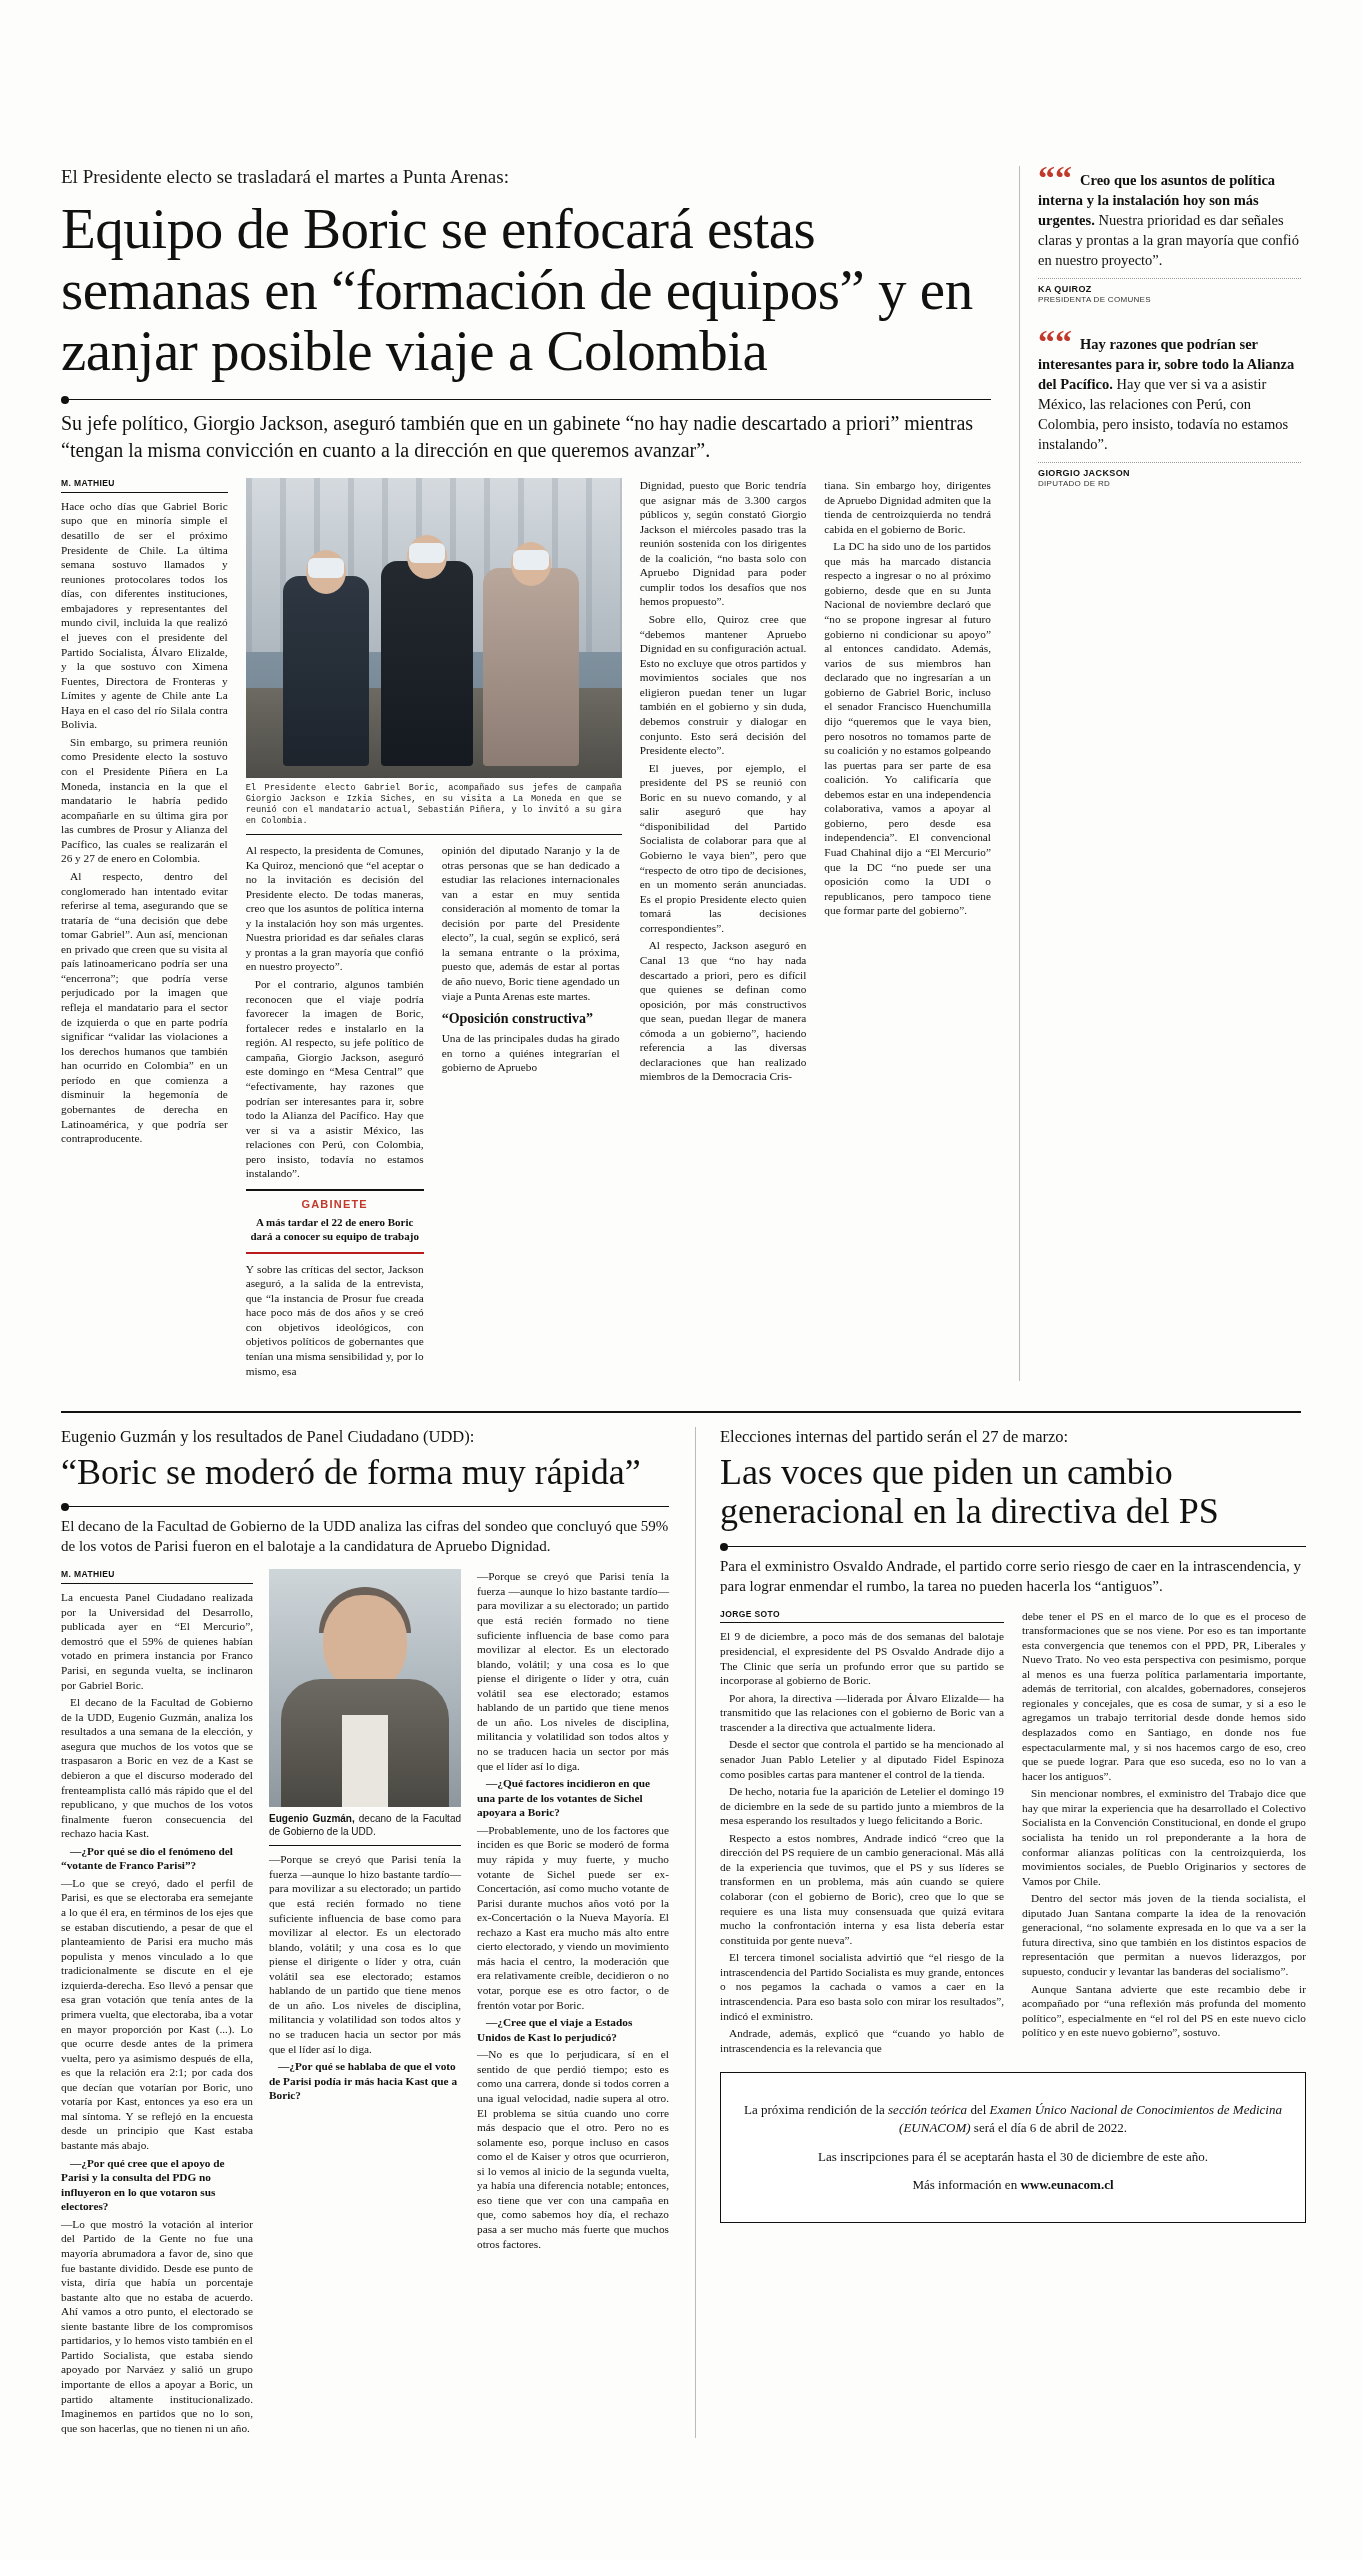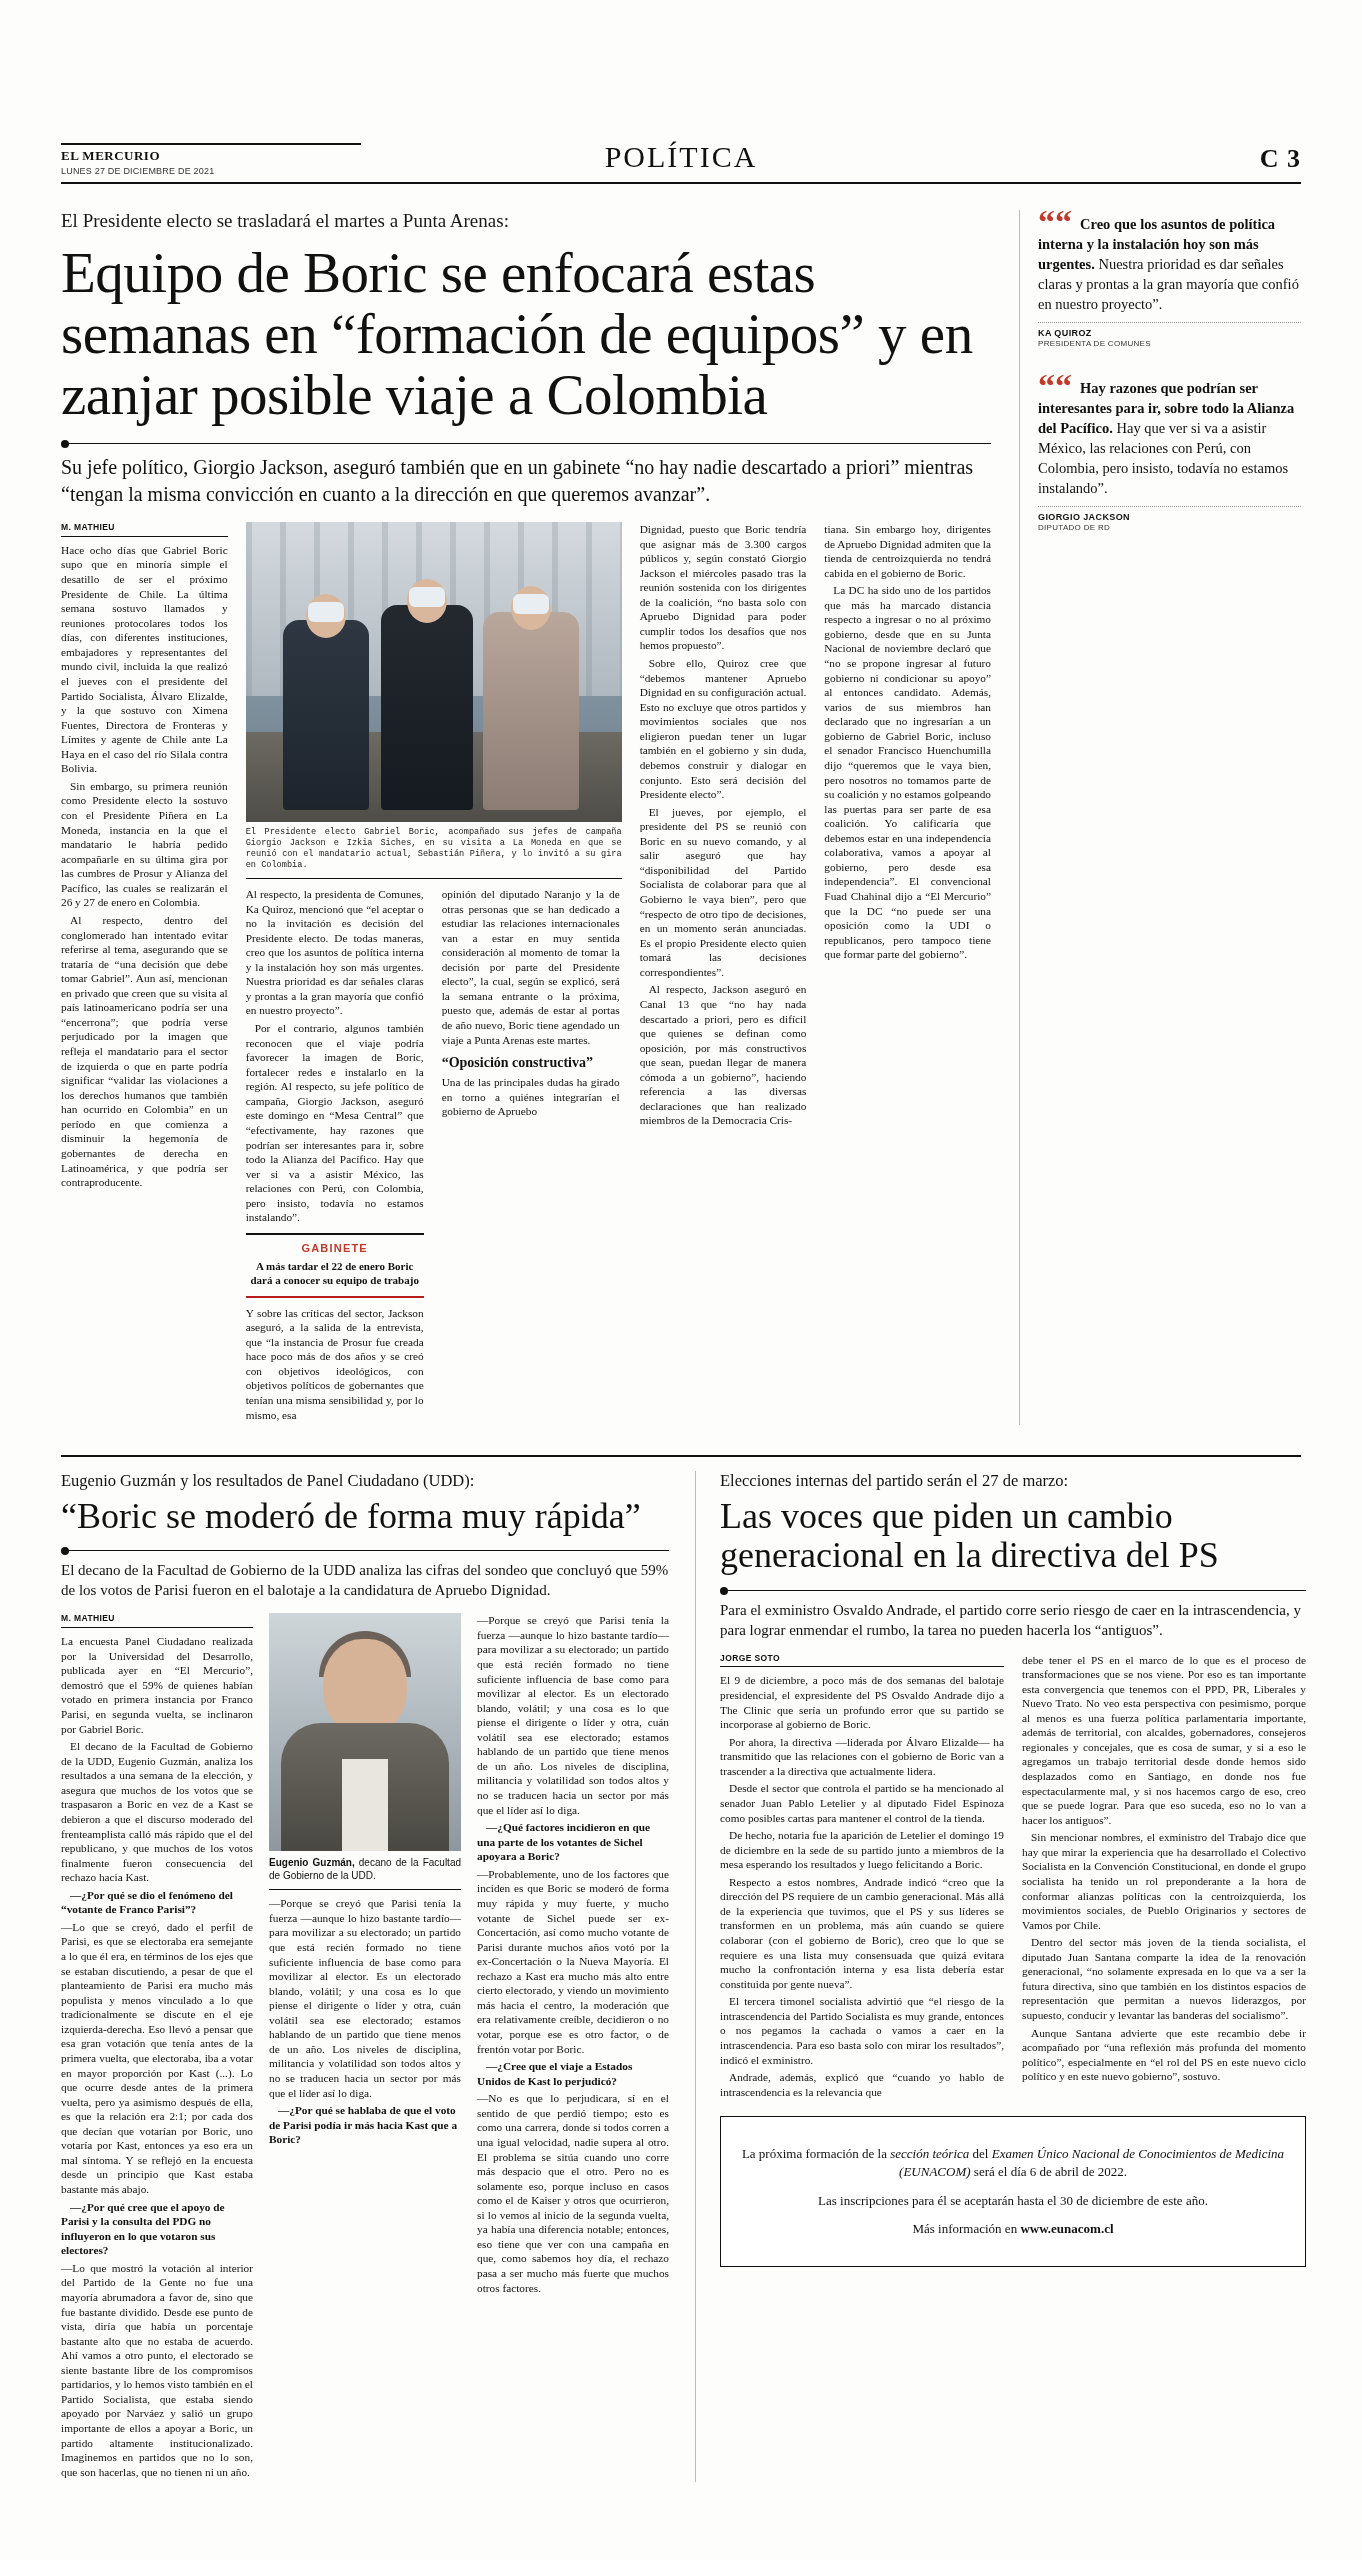--- a/index.html
+++ b/index.html
@@ -405,28 +405,20 @@
   .ad-body p { margin: 0 0 10px 0; }
   .ad-body i { font-style: italic; }
   .ad-body b { font-weight: bold; }
 </style>
 </head>
 <body>
 
 <div class="page">
 <div class="inner">
 
-  <div class="masthead">
-    <div class="masthead-left">
-      <span class="brand">EL MERCURIO</span>
-      <div class="dateline">LUNES 27 DE DICIEMBRE DE 2021</div>
-    </div>
-    <div class="masthead-center">POLÍTICA</div>
-    <div class="masthead-right">C 3</div>
-  </div>
 
   <div class="lead">
     <div class="lead-main">
       <div class="kicker">El Presidente electo se trasladará el martes a Punta Arenas:</div>
       <h1 class="headline">Equipo de Boric se enfocará estas semanas en “formación de equipos” y en zanjar posible viaje a Colombia</h1>
       <div class="bullet-rule"></div>
       <p class="deck">Su jefe político, Giorgio Jackson, aseguró también que en un gabinete “no hay nadie descartado a priori” mientras “tengan la misma convicción en cuanto a la dirección en que queremos avanzar”.</p>
 
       <div class="lead-body">
 
@@ -567,21 +559,21 @@
         <div class="col c2">
           <p class="first">debe tener el PS en el marco de lo que es el proceso de transformaciones que se nos viene. Por eso es tan importante esta convergencia que tenemos con el PPD, PR, Liberales y Nuevo Trato. No veo esta perspectiva con pesimismo, porque al menos es una fuerza política parlamentaria importante, además de territorial, con alcaldes, gobernadores, consejeros regionales y concejales, que es cosa de sumar, y si a eso le agregamos un trabajo territorial desde donde hemos sido desplazados como en Santiago, en donde nos fue espectacularmente mal, y si nos hacemos cargo de eso, creo que se puede lograr. Para que eso suceda, eso no lo van a hacer los antiguos”.</p>
           <p>Sin mencionar nombres, el exministro del Trabajo dice que hay que mirar la experiencia que ha desarrollado el Colectivo Socialista en la Convención Constitucional, en donde el grupo socialista ha tenido un rol preponderante a la hora de conformar alianzas políticas con la centroizquierda, los movimientos sociales, de Pueblo Originarios y sectores de Vamos por Chile.</p>
           <p>Dentro del sector más joven de la tienda socialista, el diputado Juan Santana comparte la idea de la renovación generacional, “no solamente expresada en lo que va a ser la futura directiva, sino que también en los distintos espacios de representación que permitan a nuevos liderazgos, por supuesto, conducir y levantar las banderas del socialismo”.</p>
           <p>Aunque Santana advierte que este recambio debe ir acompañado por “una reflexión más profunda del momento político”, especialmente en “el rol del PS en este nuevo ciclo político y en este nuevo gobierno”, sostuvo.</p>
         </div>
       </div>
 
       <div class="ad">
         <div class="ad-body">
-          <p><span>La próxima formación de la </span><i>sección teórica</i><span> del </span><i>Examen Único Nacional de Conocimientos de Medicina (EUNACOM)</i><span> será el día 6 de abril de 2022.</span></p>
+          <p><span>La próxima rendición de la </span><i>sección teórica</i><span> del </span><i>Examen Único Nacional de Conocimientos de Medicina (EUNACOM)</i><span> será el día 6 de abril de 2022.</span></p>
           <p>Las inscripciones para él se aceptarán hasta el 30 de diciembre de este año.</p>
           <p><span>Más información en </span><b>www.eunacom.cl</b></p>
         </div>
       </div>
     </div>
   </div>
 
 </div>
 </div>
 

